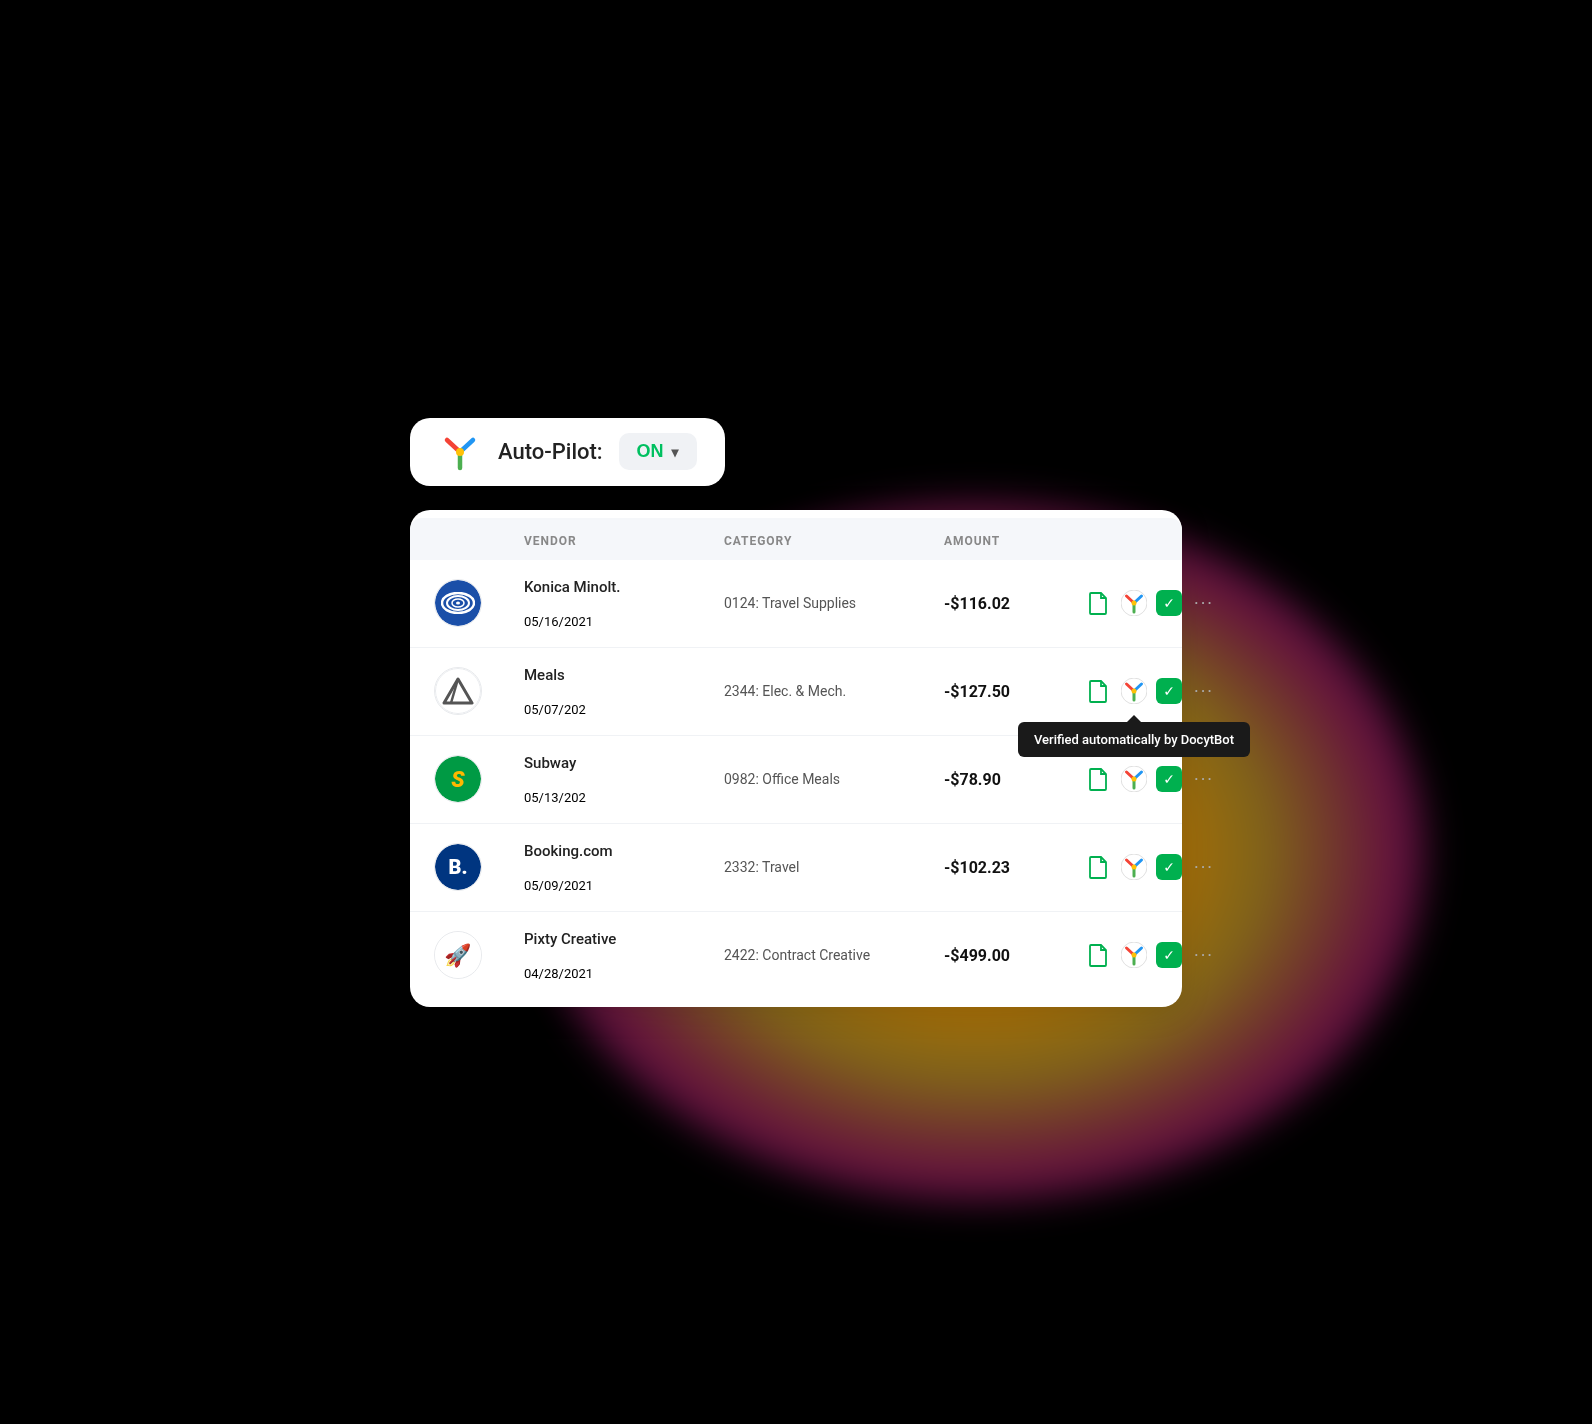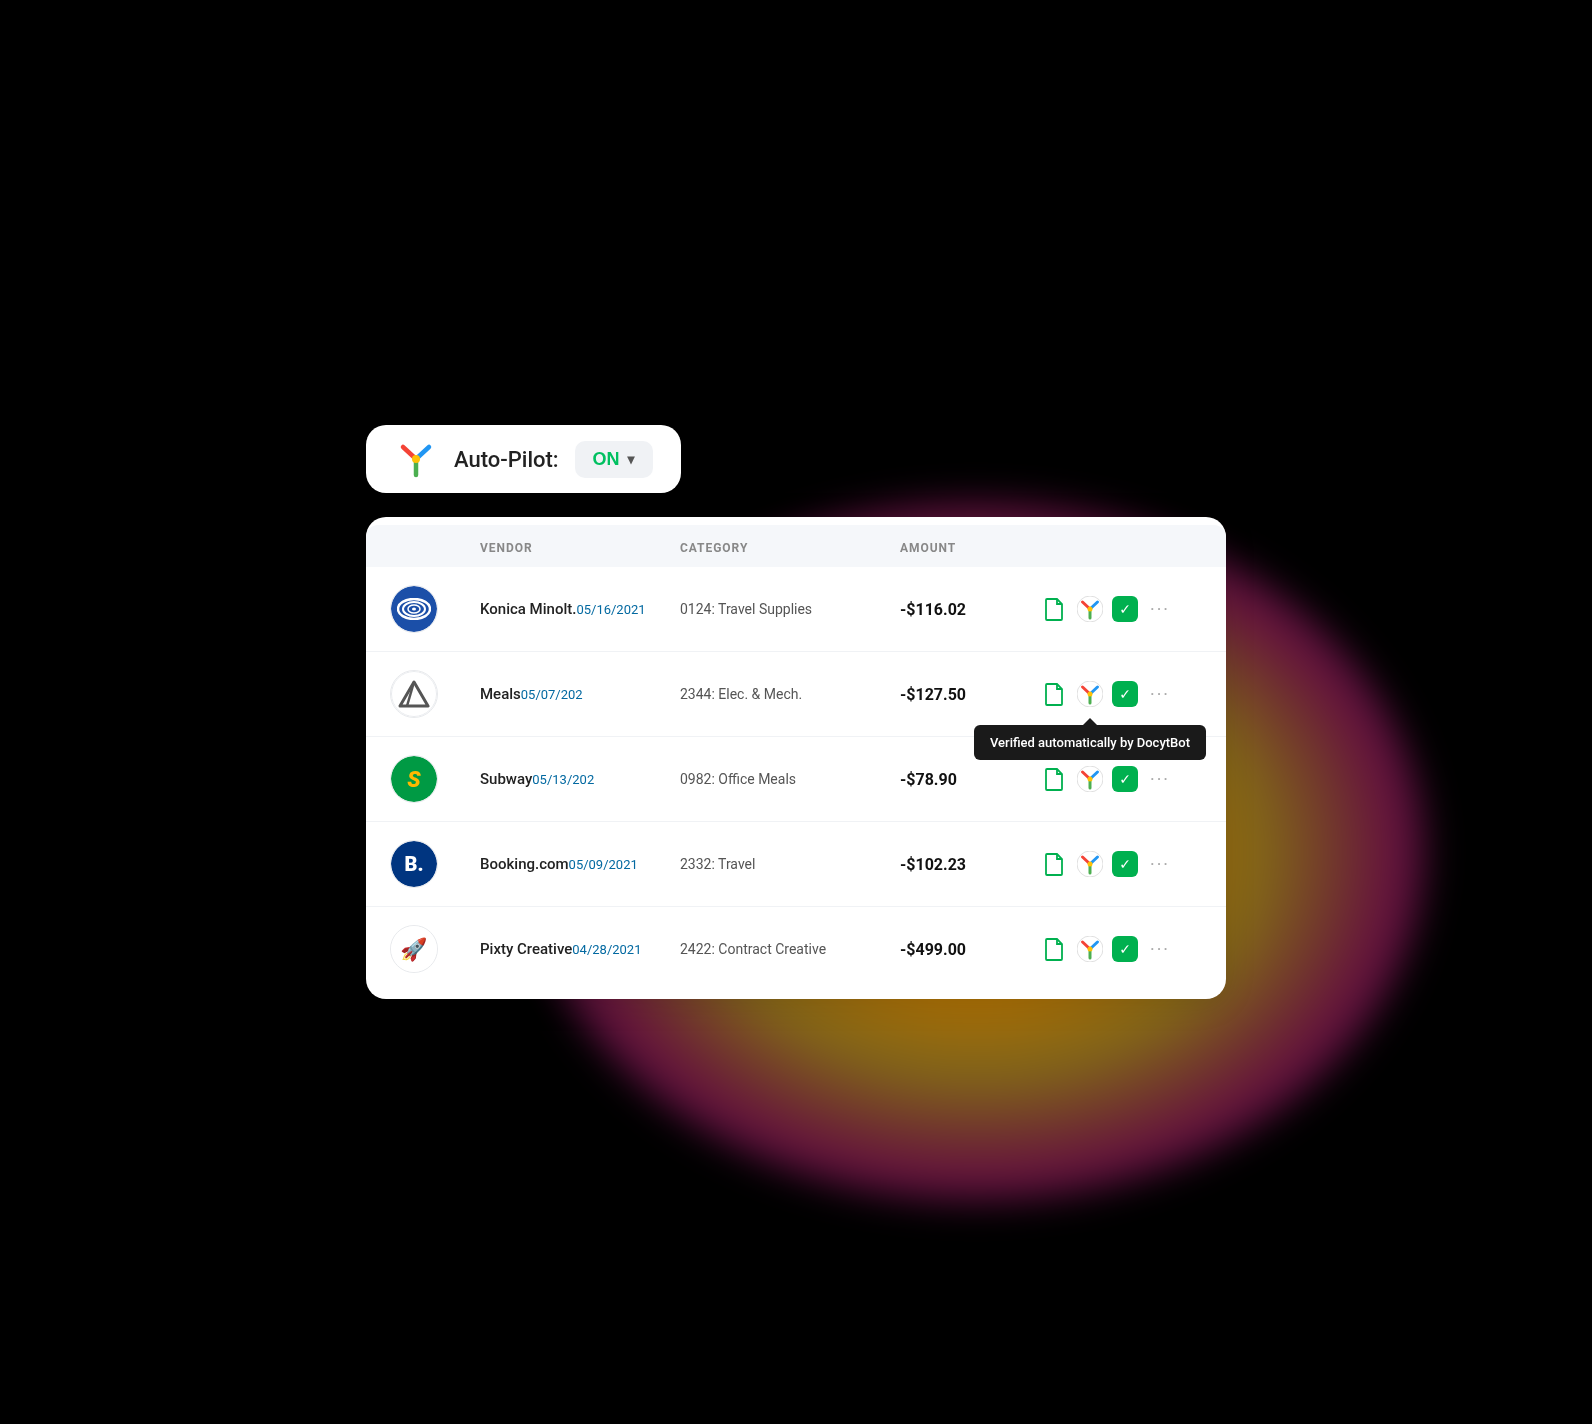--- a/index.html
+++ b/index.html
@@ -86,21 +86,21 @@
       font-size: 14px;
       color: #555;
     }
 
     
     .table-card {
       background: #fff;
       border-radius: 20px;
       box-shadow: 0 4px 32px rgba(0,0,0,0.12);
       overflow: visible;
-      width: 860px;
+      width: 772px;
       padding: 8px 0;
     }
 
     .table-header {
       display: grid;
       grid-template-columns: 90px 200px 220px 140px 1fr;
       padding: 16px 24px 12px 24px;
       background: #f5f7fa;
       border-radius: 12px 12px 0 0;
     }
@@ -133,34 +133,33 @@
       border: 1px solid #e8eaed;
       display: flex;
       align-items: center;
       justify-content: center;
       overflow: hidden;
       background: #fff;
     }
 
     .vendor-info {
       display: flex;
-      flex-direction: row;
-      gap: 0;
-      align-items: center;
+      flex-direction: column;
+      gap: 18px;
     }
 
     .vendor-name {
       font-size: 15px;
       font-weight: 500;
       color: #222;
     }
 
     .vendor-date {
       font-size: 13px;
-      color: #0369a1;
+      color: #000000;
     }
 
     .category-text {
       font-size: 14px;
       color: #555;
     }
 
     .amount-text {
       font-size: 16px;
       font-weight: 700;

